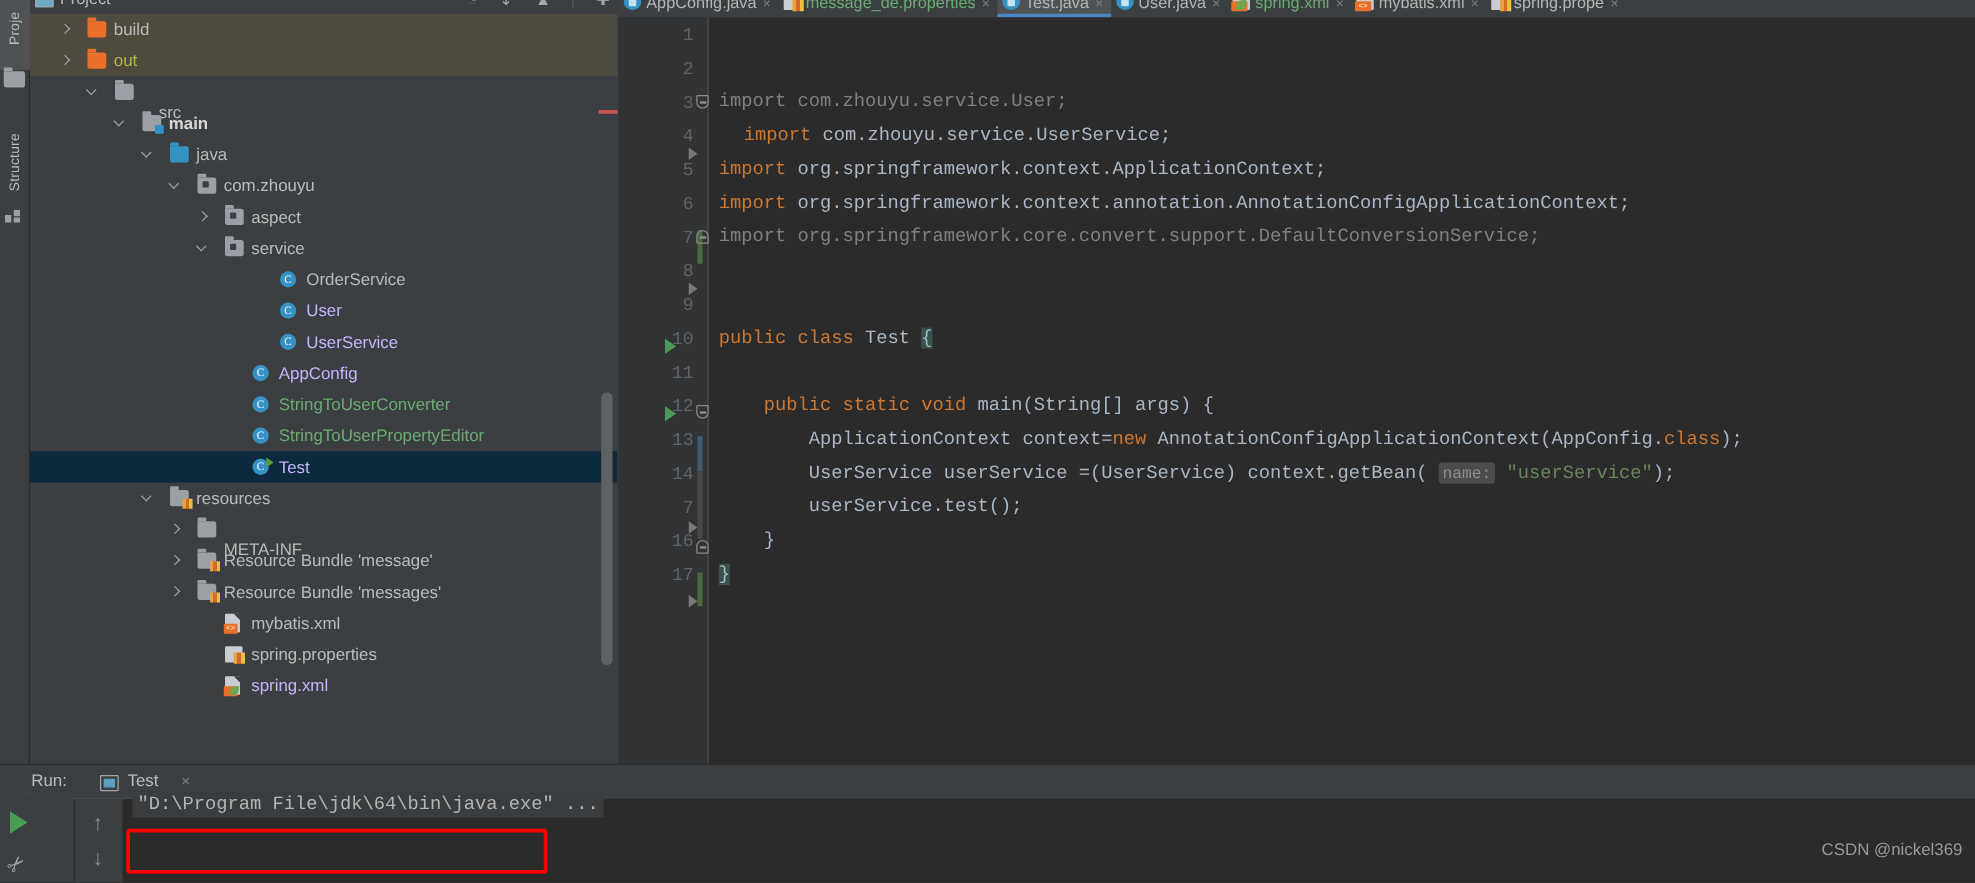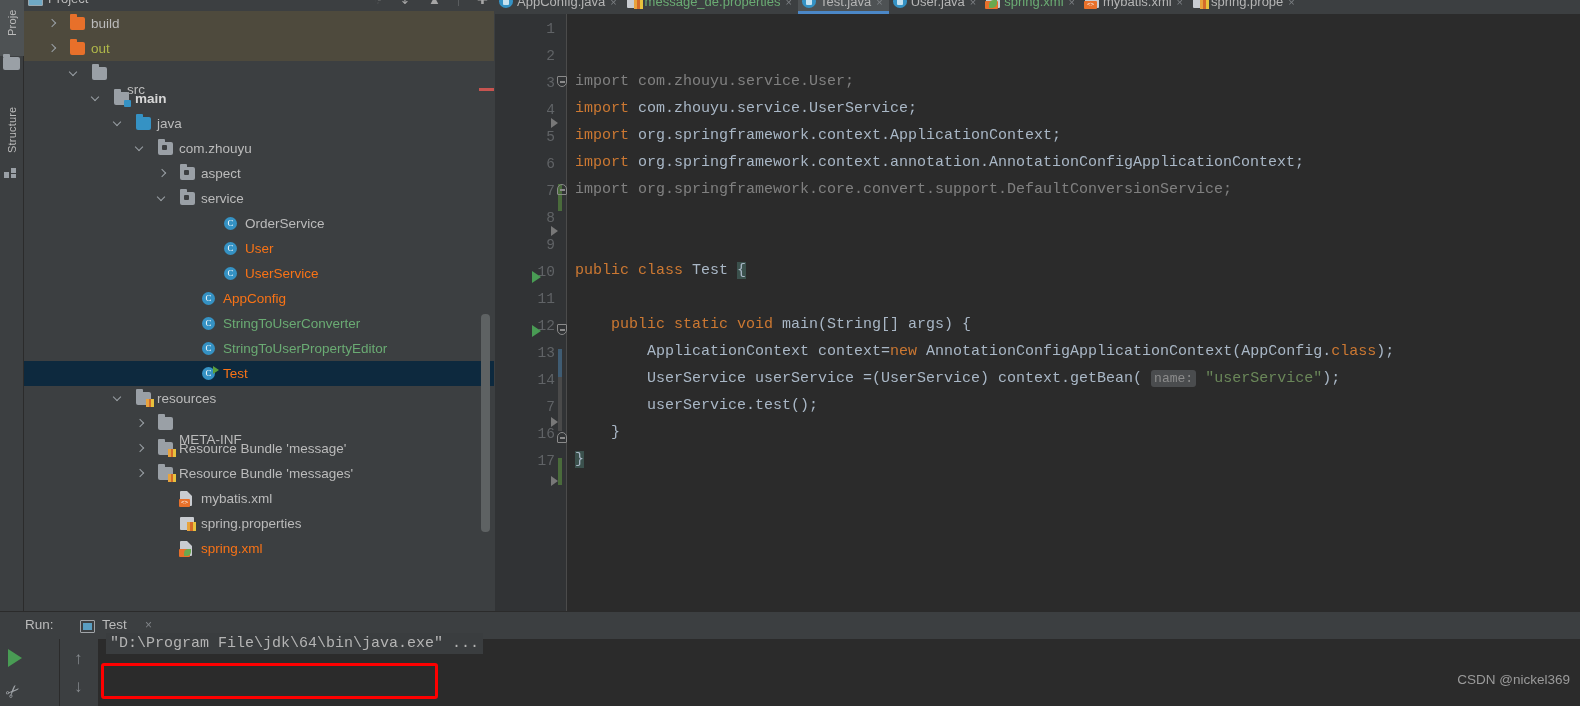--- a/index.html
+++ b/index.html
@@ -113,21 +113,21 @@
   .gradle-ic{position:absolute;top:6px;width:17px;height:12px;}
   .gradle-ic:before{
     content:"";position:absolute;left:0;top:3px;width:14px;height:7px;background:#9aa0a6;
     border-radius:7px 8px 4px 4px;
   }
   .gradle-ic:after{content:"";position:absolute;right:-1px;top:0px;width:6px;height:6px;background:#9aa0a6;
     border-radius:50% 50% 0 50%;transform:rotate(10deg);}
 
   .c-white{color:#bbbbbb;}
   .c-yellow{color:#b0b84a;}
-  .c-blue{color:#f97316;}
+  .c-blue{color:#c4b5fd;}
   .c-green{color:#6aab73;}
   .c-bold{font-weight:bold;color:#d7d7d7;}
 
   .tree-scroll{
     position:absolute;left:457px;top:314px;width:9px;height:218px;
     background:#5e6263;border-radius:4px;
   }
   .redline{position:absolute;left:455px;top:88px;width:16px;height:3px;background:#c75450;}
 
   
@@ -393,21 +393,21 @@
     <div class="bluebar" style="top:335px;height:28px"></div>
     <div class="greybar" style="top:363px;height:54px"></div>
     <div class="greymark" style="top:403px"></div>
     <div class="foldminus up" style="top:418px"></div>
     <div class="greenbar" style="top:444px;height:27px"></div>
     <div class="greymark" style="top:462px"></div>
 
     <div class="code" id="code">
         <div class="cline" style="top: 27px;"></div>
         <div class="cline" style="top: 54px;"><span class="gr">import com.zhouyu.service.User;</span></div>
-        <div class="cline" style="top: 81px;"><span class="kw">import</span><span class="pl"> com.zhouyu.service.UserService;</span></div>
+        <div class="cline" style="top: 81px; margin-left: 20px;"><span class="kw">import</span><span class="pl"> com.zhouyu.service.UserService;</span></div>
         <div class="cline" style="top: 108px;"><span class="kw">import</span><span class="pl"> org.springframework.context.ApplicationContext;</span></div>
         <div class="cline" style="top: 135px;"><span class="kw">import</span><span class="pl"> org.springframework.context.annotation.AnnotationConfigApplicationContext;</span></div>
         <div class="cline" style="top: 162px;"><span class="gr">import org.springframework.core.convert.support.DefaultConversionService;</span></div>
         <div class="cline" style="top: 189px;"></div>
         <div class="cline" style="top: 216px;"></div>
         <div class="cline" style="top: 243px;"><span class="kw">public class</span><span class="pl"> Test </span><span class="brace-hl">{</span></div>
         <div class="cline" style="top: 270px;"></div>
         <div class="cline" style="top: 297px;"><span class="pl">    </span><span class="kw">public static void</span><span class="pl"> </span><span class="pl">main</span><span class="pl">(String[] args) {</span></div>
         <div class="cline" style="top: 324px;"><span class="pl">        ApplicationContext context=</span><span class="kw">new</span><span class="pl"> AnnotationConfigApplicationContext(AppConfig.</span><span class="kw">class</span><span class="pl">);</span></div>
         <div class="cline" style="top: 351px;"><span class="pl">        UserService userService =(UserService) context.getBean( </span><span class="hint">name:</span><span class="pl"> </span><span class="str">"userService"</span><span class="pl">);</span></div>

